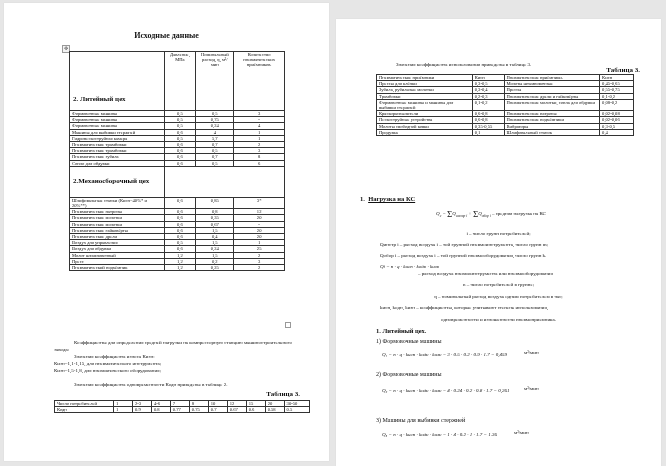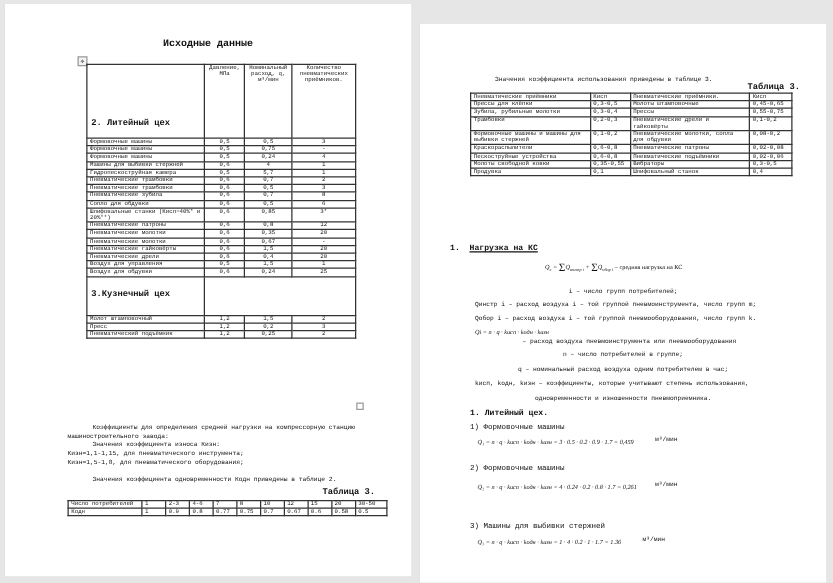--- a/index.html
+++ b/index.html
@@ -1,20 +1,20 @@
 <!DOCTYPE html>
 <html><head>
 <meta charset="utf-8">
 <style>
   html,body{margin:0;padding:0;}
   body{width:666px;height:466px;background:#e6e6e6;position:relative;overflow:hidden;font-family:"Liberation Serif",serif;color:#111;}
   .page{position:absolute;top:3px;width:325px;height:458px;background:#fff;box-shadow:0 0 1px #cfcfcf;overflow:hidden;}
   #page1{left:4px;}
   #page2{left:336px;margin-top:16px;}
-  .abs{position:absolute;font-family:Liberation Mono, monospace;}
+  .abs{position:absolute;}
   .title{font-weight:bold;font-size:8px;text-align:center;}
   table{border-collapse:collapse;}
   td{border:0.6px solid #333;padding:0 2px;font-size:4.6px;line-height:5.2px;vertical-align:top;}
   .c{text-align:center;}
   .sect{font-weight:bold;font-size:7px;vertical-align:middle;padding-left:3px;}
   .hdr{font-size:4.6px;text-align:center;}
   .txt{font-size:5px;line-height:7px;}
   .anchor{width:6px;height:6px;border:0.6px solid #999;background:#f3f3f3;font-size:5px;line-height:6px;text-align:center;color:#555;}
   .handle{width:4px;height:4px;border:0.6px solid #999;background:#fff;}
   .tcap{font-weight:bold;font-size:7px;text-align:right;}
@@ -95,20 +95,24 @@
           <td class="c">0,7</td>
           <td class="c">8</td>
         </tr>
         <tr>
           <td>Сопло для обдувки</td>
           <td class="c">0,6</td>
           <td class="c">0,5</td>
           <td class="c">6</td>
         </tr>
         <tr>
+          <td class="sect" style="height: 30px; vertical-align: middle; padding-bottom: 0px;">2.Механосборочный цех</td>
+          <td colspan="3"></td>
+        </tr>
+        <tr>
           <td>Шлифовальные станки (Кисп=40%* и 20%**)</td>
           <td class="c">0,6</td>
           <td class="c">0,85</td>
           <td class="c">3*</td>
         </tr>
         <tr>
           <td>Пневматические патроны</td>
           <td class="c">0,6</td>
           <td class="c">0,8</td>
           <td class="c">12</td>
@@ -141,24 +145,20 @@
           <td>Воздух для управления</td>
           <td class="c">0,5</td>
           <td class="c">1,5</td>
           <td class="c">1</td>
         </tr>
         <tr>
           <td>Воздух для обдувки</td>
           <td class="c">0,6</td>
           <td class="c">0,24</td>
           <td class="c">25</td>
-        </tr>
-        <tr>
-          <td class="sect" style="height: 30px; vertical-align: middle; padding-bottom: 0px;">3.Кузнечный цех</td>
-          <td colspan="3"></td>
         </tr>
         <tr>
           <td>Молот штамповочный</td>
           <td class="c">1,2</td>
           <td class="c">1,5</td>
           <td class="c">2</td>
         </tr>
         <tr>
           <td>Пресс</td>
           <td class="c">1,2</td>

